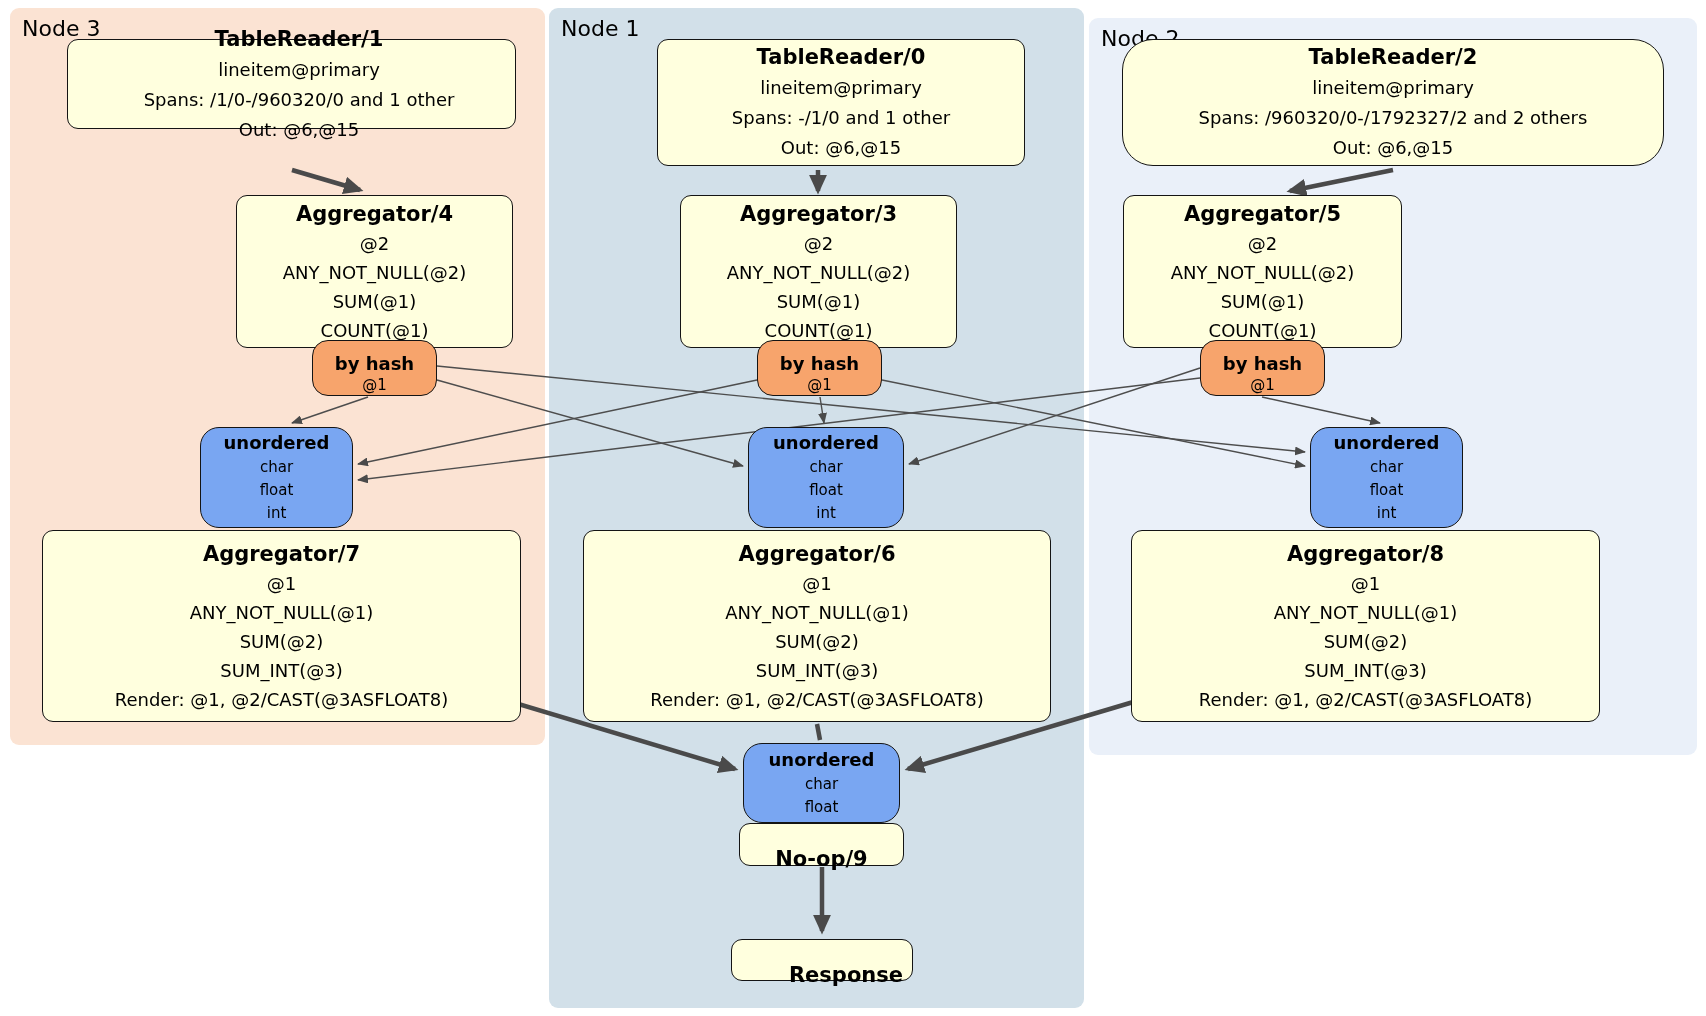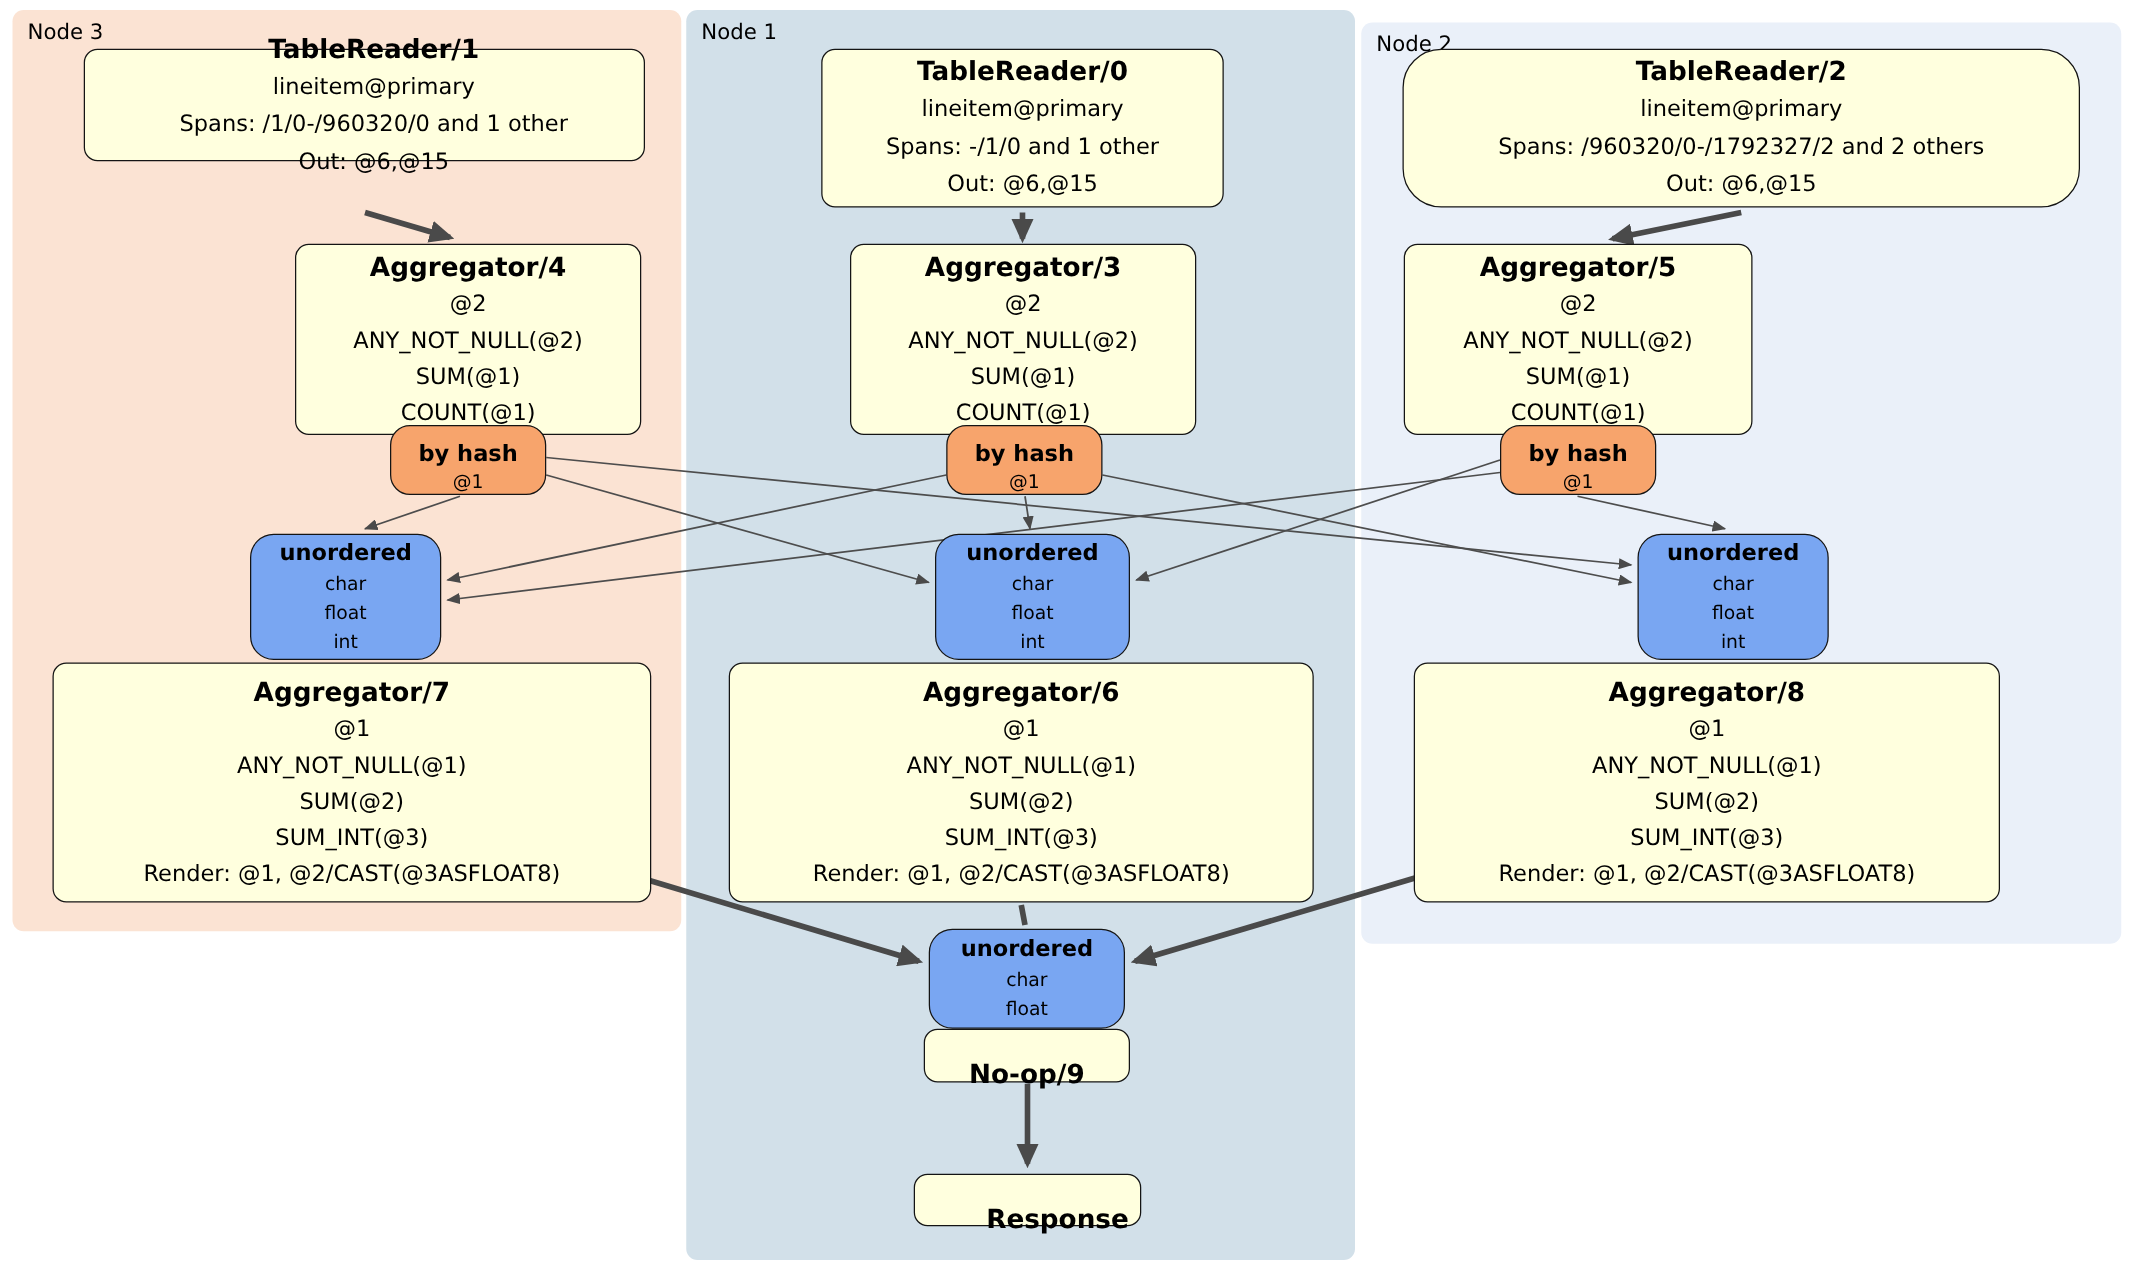--- a/index.html
+++ b/index.html
@@ -1,21 +1,21 @@
 <!DOCTYPE html>
 <html><head>
 <meta charset="utf-8">
 <style>
   html,body{margin:0;padding:0;background:#ffffff;}
   .canvas{
     position:relative;width:1706px;height:1016px;overflow:hidden;
     font-family:"DejaVu Sans","Liberation Sans",sans-serif;color:#000;
   }
   .region{position:absolute;border-radius:9px;z-index:0;}
-  .region-label{position:absolute;top:8px;left:12px;font-size:17px;}
+  .region-label{position:absolute;top:8px;left:12px;font-size:22px;}
   svg.edges{position:absolute;left:0;top:0;z-index:1;pointer-events:none;}
   .box{
     position:absolute;background:#FFFFDE;border:1.7px solid #141414;border-radius:11px;
     display:flex;flex-direction:column;justify-content:center;align-items:center;
     text-align:center;z-index:2;box-sizing:border-box;
   }
   .box .title{font-weight:700;font-size:21px;line-height:31px;white-space:nowrap;}
   .box .line{font-size:18px;line-height:30px;white-space:nowrap;}
   .agg .title{line-height:30px;}
   .agg .line{line-height:29px;}
@@ -72,21 +72,21 @@
 
     <line x1="822" y1="867" x2="822" y2="931" stroke="#4A4A4A" stroke-width="4.5" marker-end="url(#arrowThick)"></line>
   </svg>
 
   <div class="box tr" style="left:67px;top:39px;width:449px;height:90px;padding-left:15px;">
     <div class="title">TableReader/1</div>
     <div class="line">lineitem@primary</div>
     <div class="line">Spans: /1/0-/960320/0 and 1 other</div>
     <div class="line">Out: @6,@15</div>
   </div>
-  <div class="box tr" style="left:657px;top:39px;width:322px;height:127px;text-align:center;">
+  <div class="box tr" style="left:657px;top:39px;width:368px;height:127px;text-align:center;">
     <div class="title">TableReader/0</div>
     <div class="line">lineitem@primary</div>
     <div class="line">Spans: -/1/0 and 1 other</div>
     <div class="line">Out: @6,@15</div>
   </div>
   <div class="box tr" style="left:1122px;top:39px;width:542px;height:127px;border-radius:31px;">
     <div class="title">TableReader/2</div>
     <div class="line">lineitem@primary</div>
     <div class="line">Spans: /960320/0-/1792327/2 and 2 others</div>
     <div class="line">Out: @6,@15</div>

